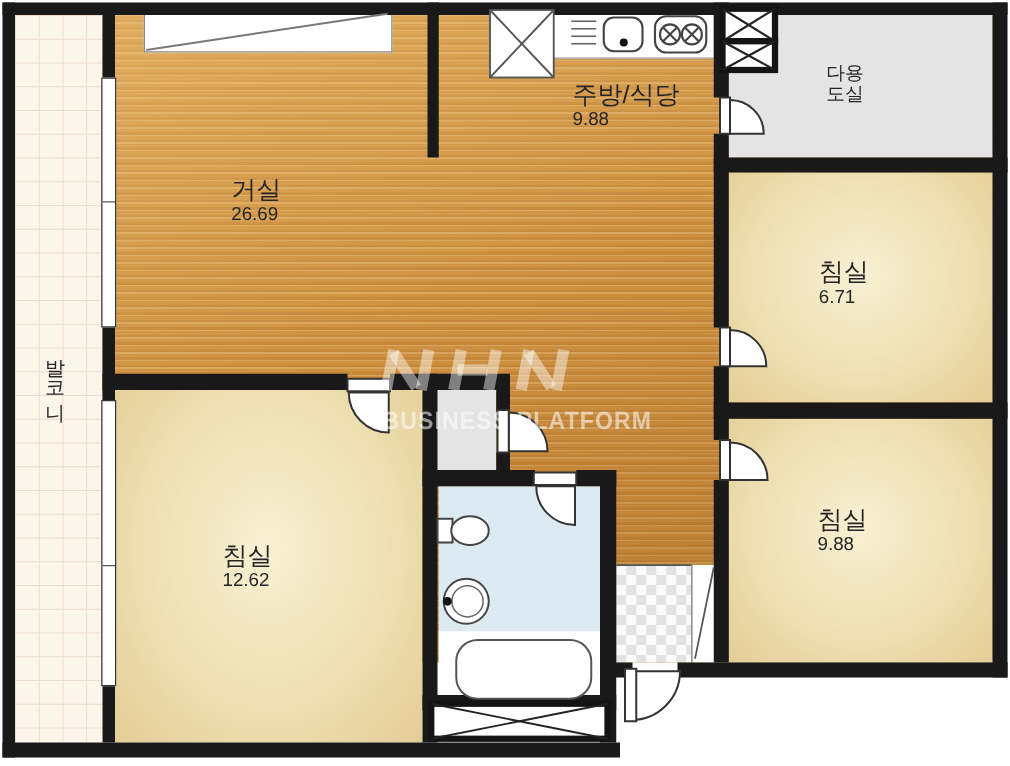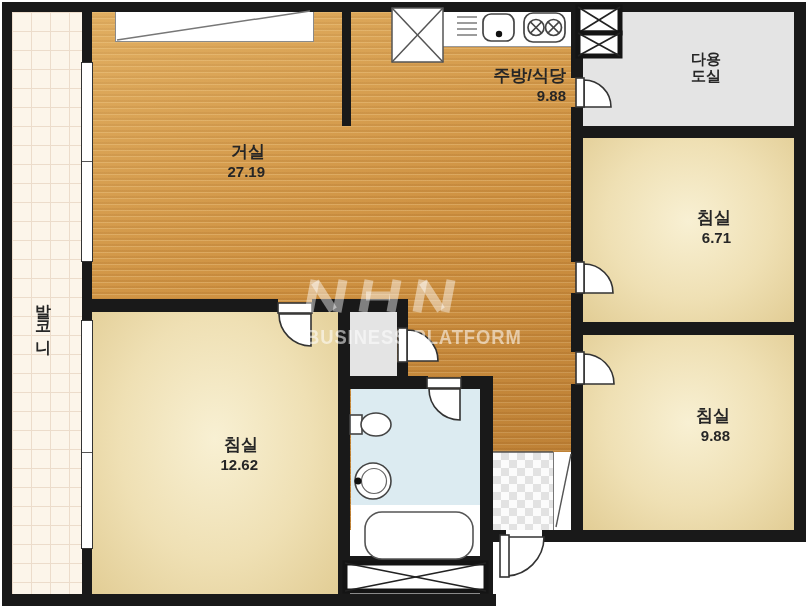--- a/index.html
+++ b/index.html
@@ -16,22 +16,22 @@
                          linear-gradient(90deg,#ecdccb 1px, rgba(0,0,0,0) 1px);
         background-size:19px 19px;}
   .gray{background:#e4e4e4;}
   .bath{background:#dcebf1;}
   .whitefloor{background:#fff;}
   .checker{background:repeating-conic-gradient(#e2e2e2 0% 25%, #fbfbfb 0% 50%) 0 0 / 16px 16px;}
   .wall{background:#191919;}
   .window{background:#fff;border:1px solid #333;}
   .window .mull{position:absolute;left:0;right:0;height:1px;background:#555;}
   
-  .lbl{position:absolute;color:#262626;font-weight:bold;text-align:right;line-height:20px;}
-  .lbl .nm{font-size:17px;}
+  .lbl{position:absolute;color:#262626;font-weight:normal;text-align:left;line-height:20px;}
+  .lbl .nm{font-size:20px;}
   .lbl .ar{font-size:15px;}
   .lbl-sm .nm,.lbl-sm .ar{font-size:15px;line-height:17px;}
   .vert{writing-mode:vertical-rl;text-orientation:upright;letter-spacing:2px;}
   .counter{background:#fff;border-bottom:1px solid #9a9a9a;}
   .wardrobe{background:#fff;border:1px solid #8a8a8a;border-top:none;}
   
   .wm-text{position:absolute;color:rgba(255,255,255,.55);font-weight:bold;font-size:20px;
            letter-spacing:1px;transform:scaleX(.92);transform-origin:left;}
   svg{position:absolute;left:0;top:0;}
 </style>
@@ -191,21 +191,21 @@
         <line x1="366" y1="296" x2="390" y2="296"></line>
         <line x1="391" y1="312" x2="397" y2="280"></line>
       <line x1="417" y1="312" x2="423" y2="280"></line>
         <line x1="423" y1="282" x2="441" y2="310"></line>
         <line x1="445" y1="312" x2="451" y2="280"></line>
     </g>
   </svg>
 
   <div class="lbl" style="left:185px;top:142px;width:80px">
     <div class="nm">거실</div>
-    <div class="ar">27.19</div>
+    <div class="ar">26.69</div>
   </div>
   <div class="lbl" style="left:458px;top:66px;width:108px">
     <div class="nm">주방/식당</div>
     <div class="ar">9.88</div>
   </div>
   <div class="lbl lbl-sm" style="left:661px;top:50px;width:60px">
     <div class="nm">다용</div>
     <div class="nm">도실</div>
   </div>
   <div class="lbl" style="left:655px;top:208px;width:76px">

